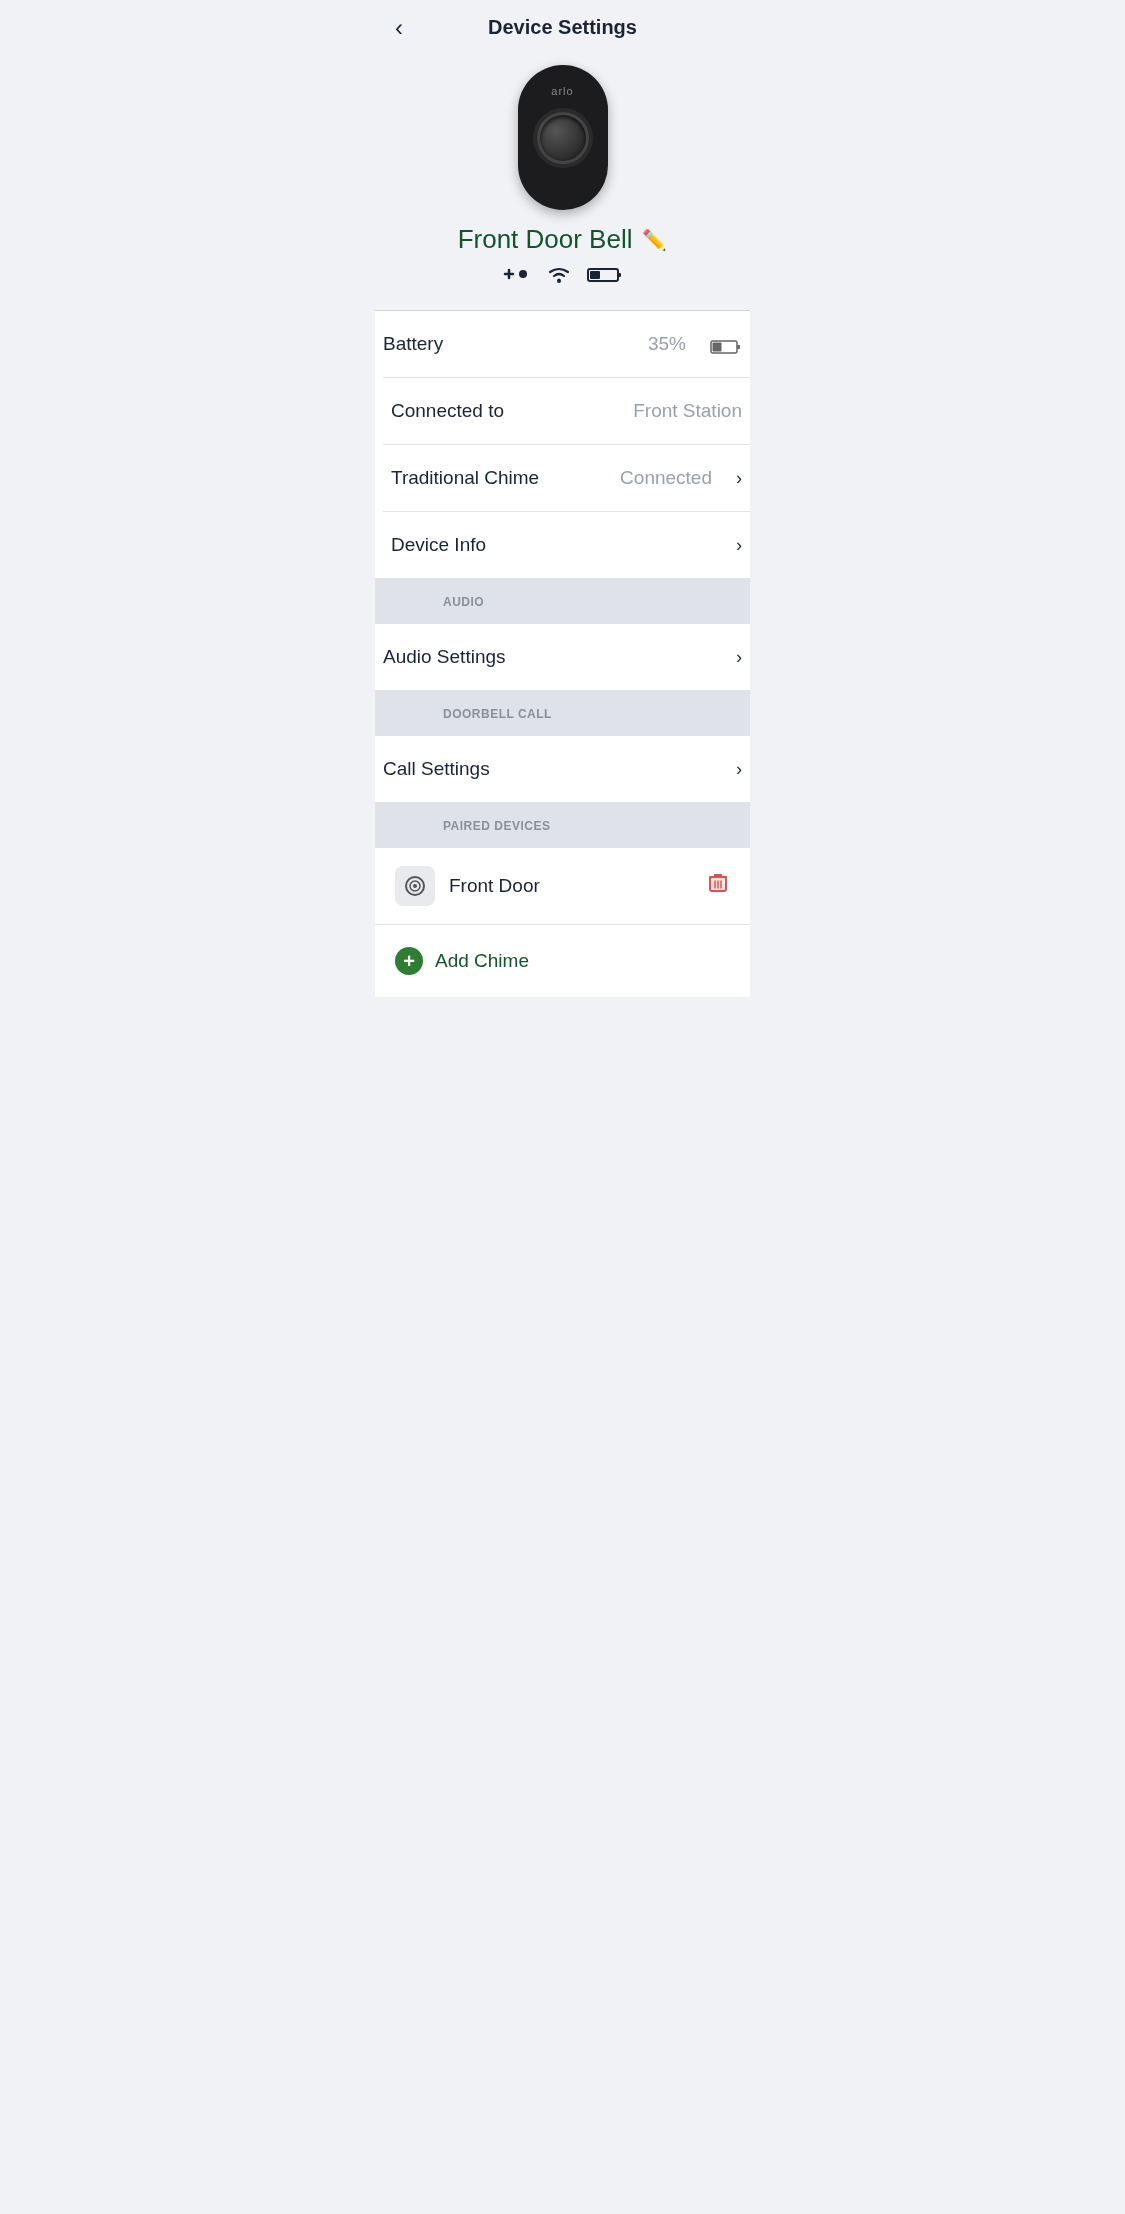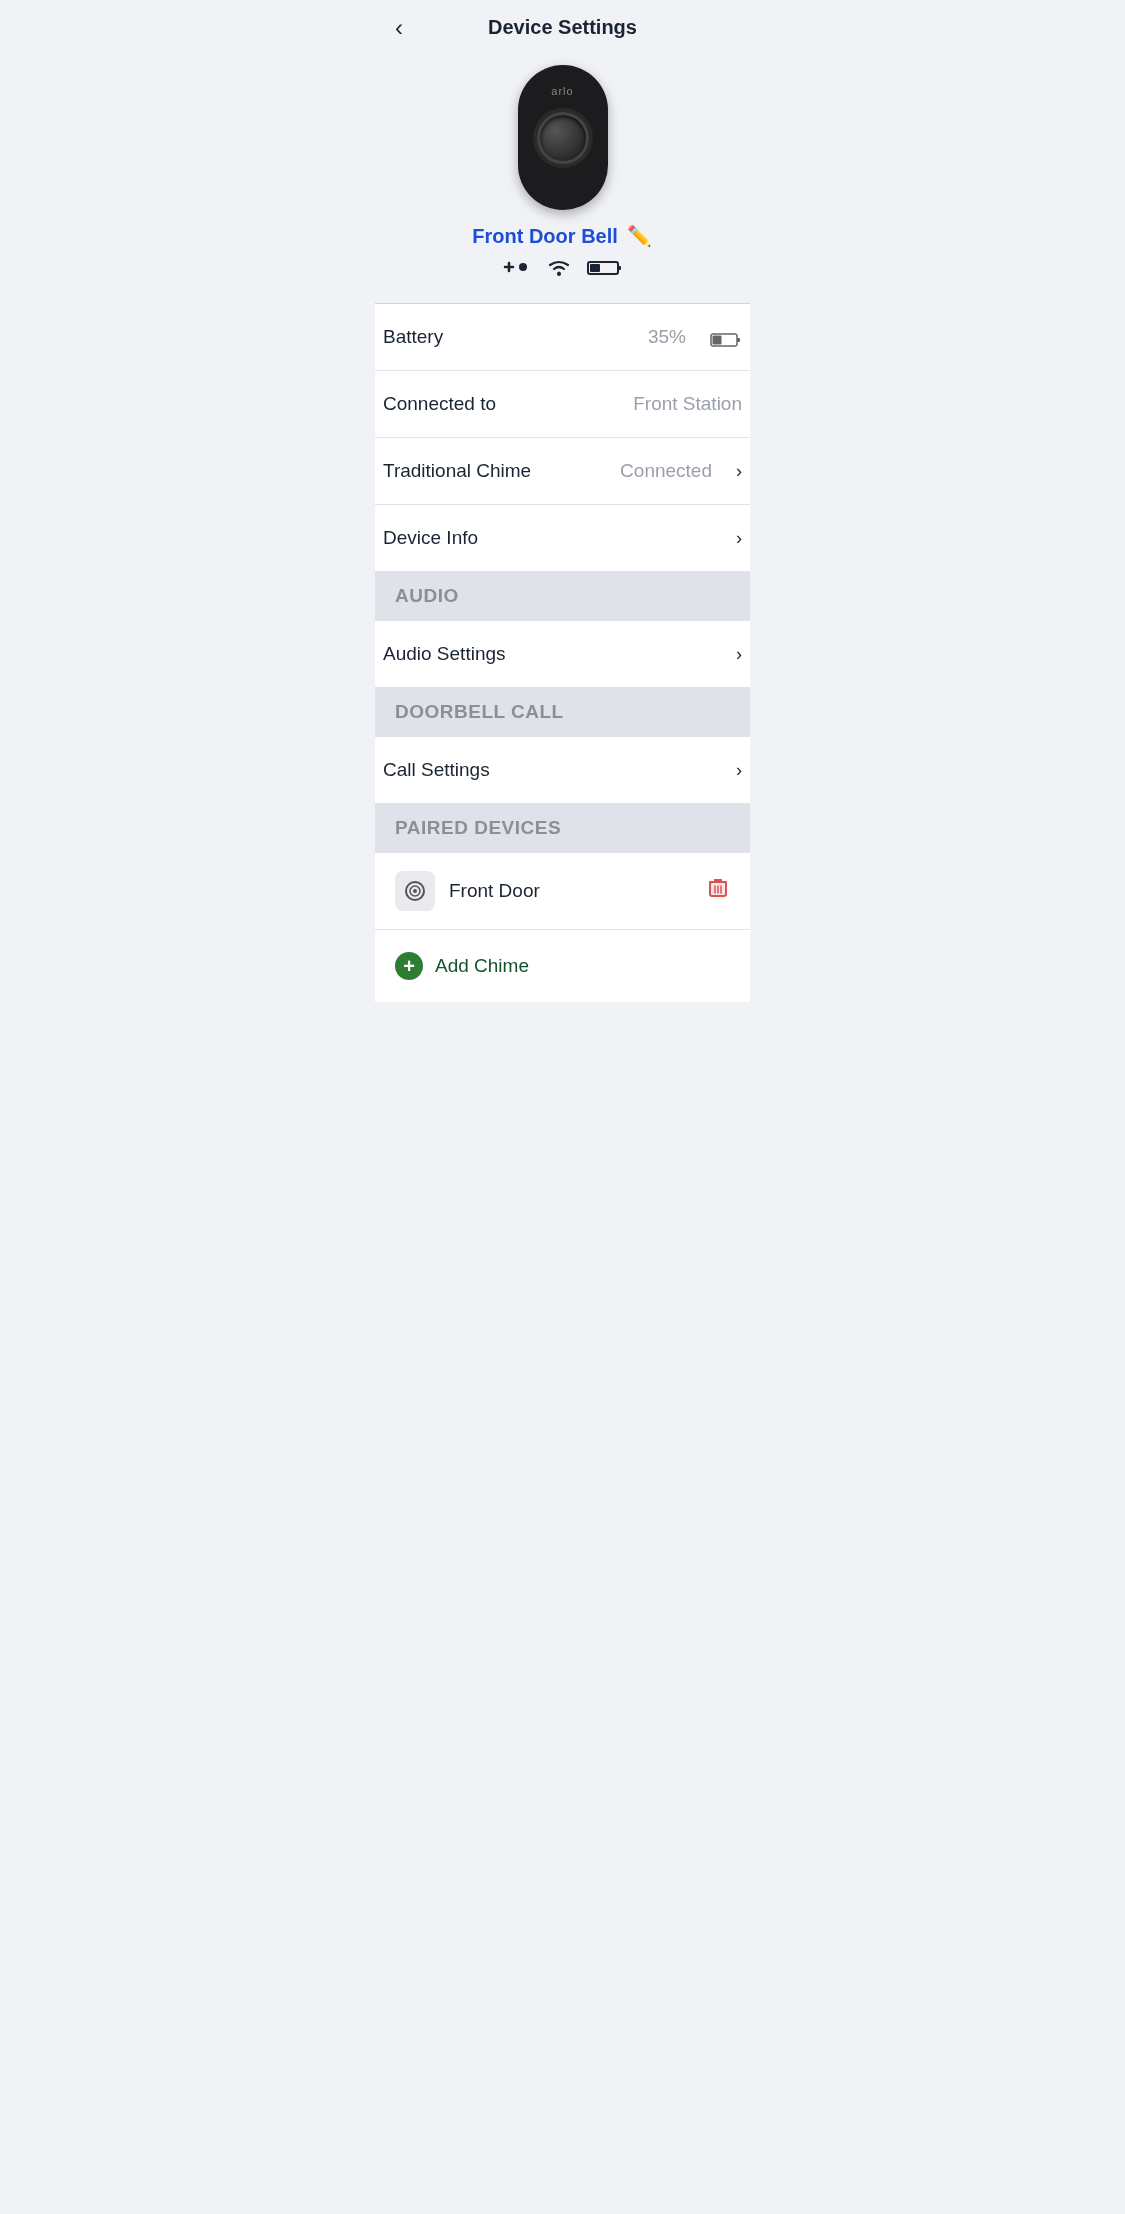--- a/index.html
+++ b/index.html
@@ -80,23 +80,23 @@
     }
 
     .device-name-row {
       display: flex;
       align-items: center;
       gap: 10px;
       margin-top: 14px;
     }
 
     .device-name {
-      font-size: 20px;
-      font-weight: 700;
-      color: #1d4ed8;
+      font-size: 26px;
+      font-weight: 400;
+      color: #14532d;
     }
 
     .edit-icon {
       color: #888;
       font-size: 20px;
       cursor: pointer;
     }
 
     .device-status-icons {
       display: flex;
@@ -133,20 +133,21 @@
       display: flex;
       align-items: center;
       justify-content: space-between;
       padding: 22px 8px;
       background: #fff;
       cursor: pointer;
     }
 
     .row-item + .row-item {
       border-top: 1px solid #e0e3e8;
+      margin-left: 8px;
     }
 
     .row-label {
       font-size: 19px;
       font-weight: 400;
       color: #1a2433;
     }
 
     .row-value {
       display: flex;
@@ -162,25 +163,26 @@
       font-weight: 300;
     }
 
     
     .section-header {
       background: #dfe3e9;
       padding: 14px 20px;
     }
 
     .section-header-text {
-      font-size: 19px;
+      font-size: 12px;
       font-weight: 600;
       color: #8a9099;
       letter-spacing: 0.5px;
       text-transform: uppercase;
+      margin-left: 48px;
     }
 
     
     .paired-row {
       display: flex;
       align-items: center;
       justify-content: space-between;
       padding: 18px 20px;
       background: #fff;
       border-top: 1px solid #e0e3e8;

